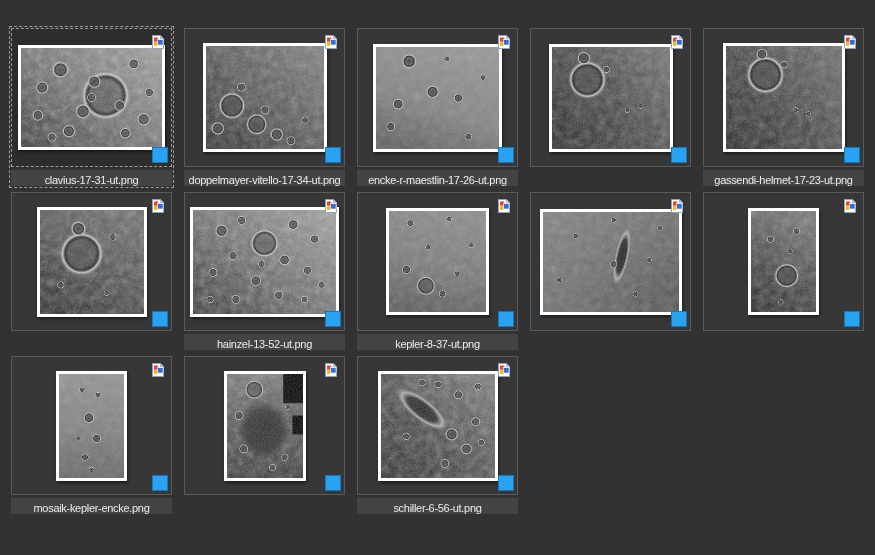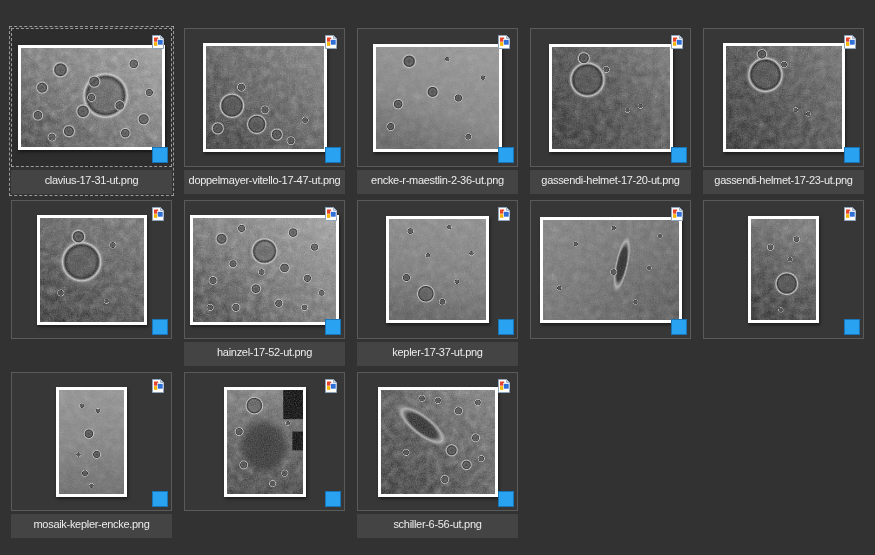--- a/index.html
+++ b/index.html
@@ -39,21 +39,21 @@
     width: 16px; height: 16px; line-height: 0; z-index: 3;
   }
   .badge {
     position: absolute; right: 3px; bottom: 3px;
     width: 16px; height: 16px; z-index: 3;
     background: var(--badge, #2aa2f2);
     border: 1px solid rgba(10,80,140,0.55);
   }
   .label {
     margin-top: 3px;
-    width: 161px; height: 24px; line-height: 21px;
+    width: 161px; height: 16px; line-height: 21px;
     background: var(--label-bg, #444444);
     color: var(--label-text, #ececec);
     font-size: 11px; letter-spacing: -0.3px;
     text-align: center; white-space: nowrap; overflow: hidden;
   }
 </style>
 </head>
 <body>
 
 <div class="grid">
@@ -204,21 +204,21 @@
             <circle cx="11.8" cy="82.4" r="7" fill="url(#cr1)"></circle>
             <circle cx="84.96" cy="94.76" r="5" fill="url(#cr1)"></circle>
             <circle cx="35.4" cy="41.2" r="5" fill="url(#cr1)"></circle>
             <circle cx="99.12" cy="74.16" r="4" fill="url(#cr1)"></circle>
             <circle cx="59" cy="63.86" r="5" fill="url(#cr1)"></circle>
             <rect width="118" height="103" filter="url(#fg1)"></rect>
           </svg>
         </div>
         <span class="badge"></span>
       </div>
-      <div class="label">doppelmayer-vitello-17-47-ut.png</div>
+      <div class="label">doppelmayer-vitello-17-34-ut.png</div>
     </div>
     <div class="tile">
       <div class="cell">
         <span class="ftype"><svg width="16" height="16" viewBox="0 0 16 16">
   <path d="M2.5 1.5h8l3 3v10h-11z" fill="#ffffff" stroke="#8fa3bb" stroke-width="1"></path>
   <path d="M10.5 1.5l3 3h-3z" fill="#d8e6f4" stroke="#8fa3bb" stroke-width="0.8"></path>
   <rect x="4" y="3.5" width="4.2" height="4.2" fill="#e8432d"></rect>
   <rect x="4" y="8.2" width="3.6" height="3.6" fill="#f7b500"></rect>
   <rect x="7.6" y="5.6" width="5.4" height="5.4" fill="#2f6fd8" stroke="#ffffff" stroke-width="0.6"></rect>
 </svg></span>
@@ -279,21 +279,21 @@
             <circle cx="22.14" cy="57.12" r="6" fill="url(#cr2)"></circle>
             <circle cx="14.76" cy="79.56" r="5" fill="url(#cr2)"></circle>
             <circle cx="92.25" cy="89.76" r="4" fill="url(#cr2)"></circle>
             <circle cx="71.34" cy="12.24" r="3" fill="url(#cr2)"></circle>
             <circle cx="107.01" cy="30.6" r="3" fill="url(#cr2)"></circle>
             <rect width="123" height="102" filter="url(#fg2)"></rect>
           </svg>
         </div>
         <span class="badge"></span>
       </div>
-      <div class="label">encke-r-maestlin-2-36-ut.png</div>
+      <div class="label">encke-r-maestlin-17-26-ut.png</div>
     </div>
     <div class="tile">
       <div class="cell">
         <span class="ftype"><svg width="16" height="16" viewBox="0 0 16 16">
   <path d="M2.5 1.5h8l3 3v10h-11z" fill="#ffffff" stroke="#8fa3bb" stroke-width="1"></path>
   <path d="M10.5 1.5l3 3h-3z" fill="#d8e6f4" stroke="#8fa3bb" stroke-width="0.8"></path>
   <rect x="4" y="3.5" width="4.2" height="4.2" fill="#e8432d"></rect>
   <rect x="4" y="8.2" width="3.6" height="3.6" fill="#f7b500"></rect>
   <rect x="7.6" y="5.6" width="5.4" height="5.4" fill="#2f6fd8" stroke="#ffffff" stroke-width="0.6"></rect>
 </svg></span>
@@ -351,21 +351,20 @@
             <circle cx="35.4" cy="32.64" r="20" fill="url(#rg3)"></circle>
             <circle cx="31.86" cy="11.22" r="7" fill="url(#cr3)"></circle>
             <circle cx="75.52" cy="63.24" r="3" fill="url(#cr3)"></circle>
             <circle cx="88.5" cy="59.16" r="3" fill="url(#cr3)"></circle>
             <circle cx="54.28" cy="22.44" r="4" fill="url(#cr3)"></circle>
             <rect width="118" height="102" filter="url(#fg3)"></rect>
           </svg>
         </div>
         <span class="badge"></span>
       </div>
-      <div class="label">gassendi-helmet-17-20-ut.png</div>
     </div>
     <div class="tile">
       <div class="cell">
         <span class="ftype"><svg width="16" height="16" viewBox="0 0 16 16">
   <path d="M2.5 1.5h8l3 3v10h-11z" fill="#ffffff" stroke="#8fa3bb" stroke-width="1"></path>
   <path d="M10.5 1.5l3 3h-3z" fill="#d8e6f4" stroke="#8fa3bb" stroke-width="0.8"></path>
   <rect x="4" y="3.5" width="4.2" height="4.2" fill="#e8432d"></rect>
   <rect x="4" y="8.2" width="3.6" height="3.6" fill="#f7b500"></rect>
   <rect x="7.6" y="5.6" width="5.4" height="5.4" fill="#2f6fd8" stroke="#ffffff" stroke-width="0.6"></rect>
 </svg></span>
@@ -577,21 +576,21 @@
             <circle cx="111.54" cy="89.44" r="4" fill="url(#cr6)"></circle>
             <circle cx="42.9" cy="89.44" r="5" fill="url(#cr6)"></circle>
             <circle cx="128.7" cy="74.88" r="4" fill="url(#cr6)"></circle>
             <circle cx="17.16" cy="89.44" r="4" fill="url(#cr6)"></circle>
             <circle cx="68.64" cy="54.08" r="4" fill="url(#cr6)"></circle>
             <rect width="143" height="104" filter="url(#fg6)"></rect>
           </svg>
         </div>
         <span class="badge"></span>
       </div>
-      <div class="label">hainzel-17-52-ut.png</div>
+      <div class="label">hainzel-13-52-ut.png</div>
     </div>
     <div class="tile">
       <div class="cell">
         <span class="ftype"><svg width="16" height="16" viewBox="0 0 16 16">
   <path d="M2.5 1.5h8l3 3v10h-11z" fill="#ffffff" stroke="#8fa3bb" stroke-width="1"></path>
   <path d="M10.5 1.5l3 3h-3z" fill="#d8e6f4" stroke="#8fa3bb" stroke-width="0.8"></path>
   <rect x="4" y="3.5" width="4.2" height="4.2" fill="#e8432d"></rect>
   <rect x="4" y="8.2" width="3.6" height="3.6" fill="#f7b500"></rect>
   <rect x="7.6" y="5.6" width="5.4" height="5.4" fill="#2f6fd8" stroke="#ffffff" stroke-width="0.6"></rect>
 </svg></span>
@@ -652,21 +651,21 @@
             <circle cx="21.34" cy="12.12" r="4" fill="url(#cr7)"></circle>
             <circle cx="60.14" cy="8.08" r="3" fill="url(#cr7)"></circle>
             <circle cx="82.45" cy="34.34" r="3" fill="url(#cr7)"></circle>
             <circle cx="67.9" cy="62.62" r="3" fill="url(#cr7)"></circle>
             <circle cx="38.8" cy="36.36" r="3" fill="url(#cr7)"></circle>
             <rect width="97" height="101" filter="url(#fg7)"></rect>
           </svg>
         </div>
         <span class="badge"></span>
       </div>
-      <div class="label">kepler-17-37-ut.png</div>
+      <div class="label">kepler-8-37-ut.png</div>
     </div>
     <div class="tile">
       <div class="cell">
         <span class="ftype"><svg width="16" height="16" viewBox="0 0 16 16">
   <path d="M2.5 1.5h8l3 3v10h-11z" fill="#ffffff" stroke="#8fa3bb" stroke-width="1"></path>
   <path d="M10.5 1.5l3 3h-3z" fill="#d8e6f4" stroke="#8fa3bb" stroke-width="0.8"></path>
   <rect x="4" y="3.5" width="4.2" height="4.2" fill="#e8432d"></rect>
   <rect x="4" y="8.2" width="3.6" height="3.6" fill="#f7b500"></rect>
   <rect x="7.6" y="5.6" width="5.4" height="5.4" fill="#2f6fd8" stroke="#ffffff" stroke-width="0.6"></rect>
 </svg></span>

